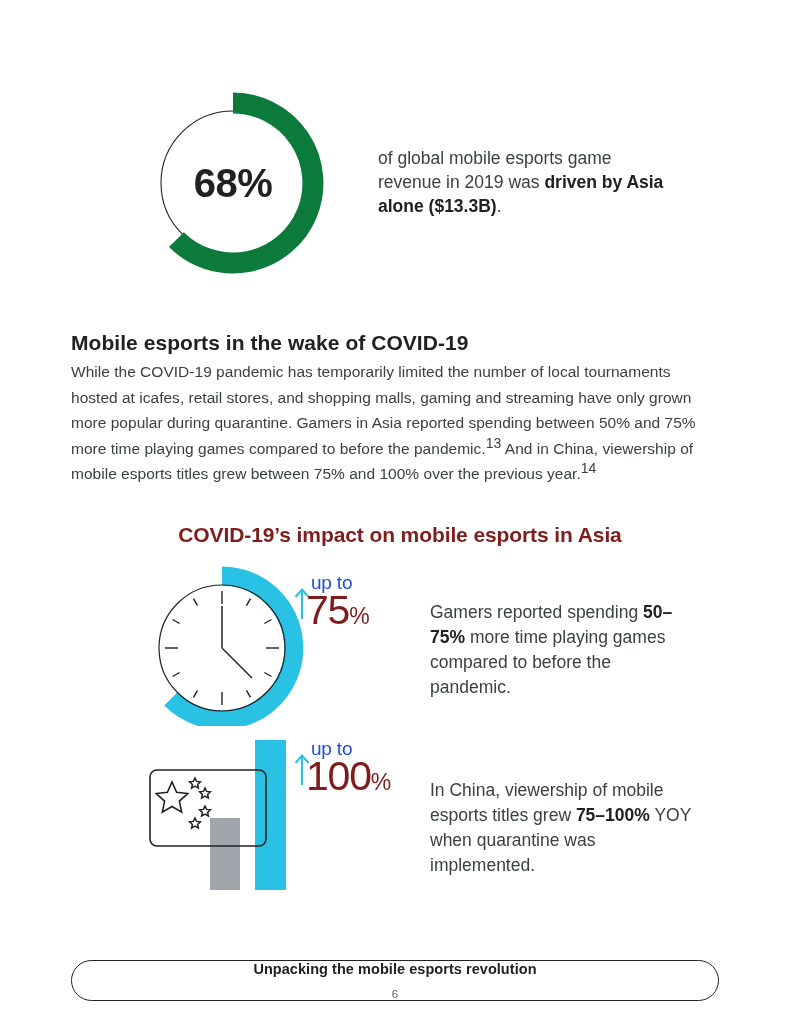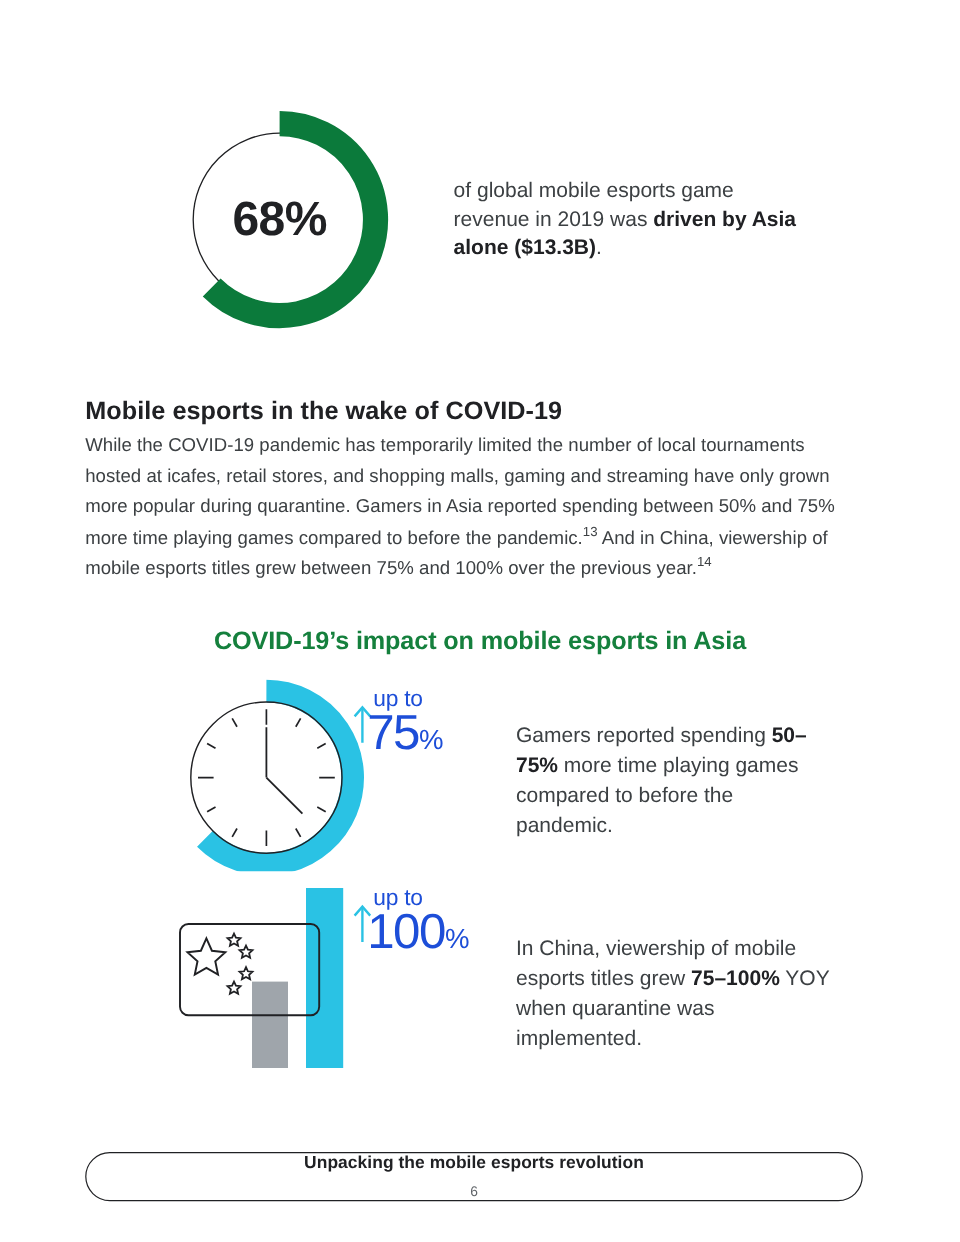--- a/index.html
+++ b/index.html
@@ -76,35 +76,35 @@
   .copy-para {
     font-family: "Liberation Sans Narrow", "Liberation Sans", sans-serif;
     font-size: 15.5px;
     line-height: 25.5px;
     color: #3c4043;
     margin: 0;
     font-weight: 400;
     letter-spacing: 0.02px;
   }
   .copy-para sup {
-    font-size: 11px;
+    font-size: 14px;
     vertical-align: super;
     line-height: 0;
   }
 
   
   .section-title {
     position: absolute;
     left: 0;
     top: 523px;
     width: 800px;
     text-align: center;
     font-size: 21px;
     font-weight: 700;
-    color: #15803d;
+    color: #7f1d1d;
     letter-spacing: -0.1px;
   }
 
   
   .stat-row {
     position: absolute;
     left: 0;
     width: 800px;
   }
   .stat-row.row1 { top: 566px; height: 160px; }
@@ -139,21 +139,21 @@
     color: #1d4ed8;
     font-weight: 400;
     letter-spacing: -0.2px;
   }
   .badge-num {
     position: absolute;
     left: 13px;
     top: 18px;
     font-size: 41px;
     font-weight: 400;
-    color: #1d4ed8;
+    color: #7f1d1d;
     letter-spacing: -1.2px;
     line-height: 1;
     white-space: nowrap;
   }
   .badge-num .pct {
     font-size: 23px;
     letter-spacing: -0.5px;
   }
 
   .stat-text {

